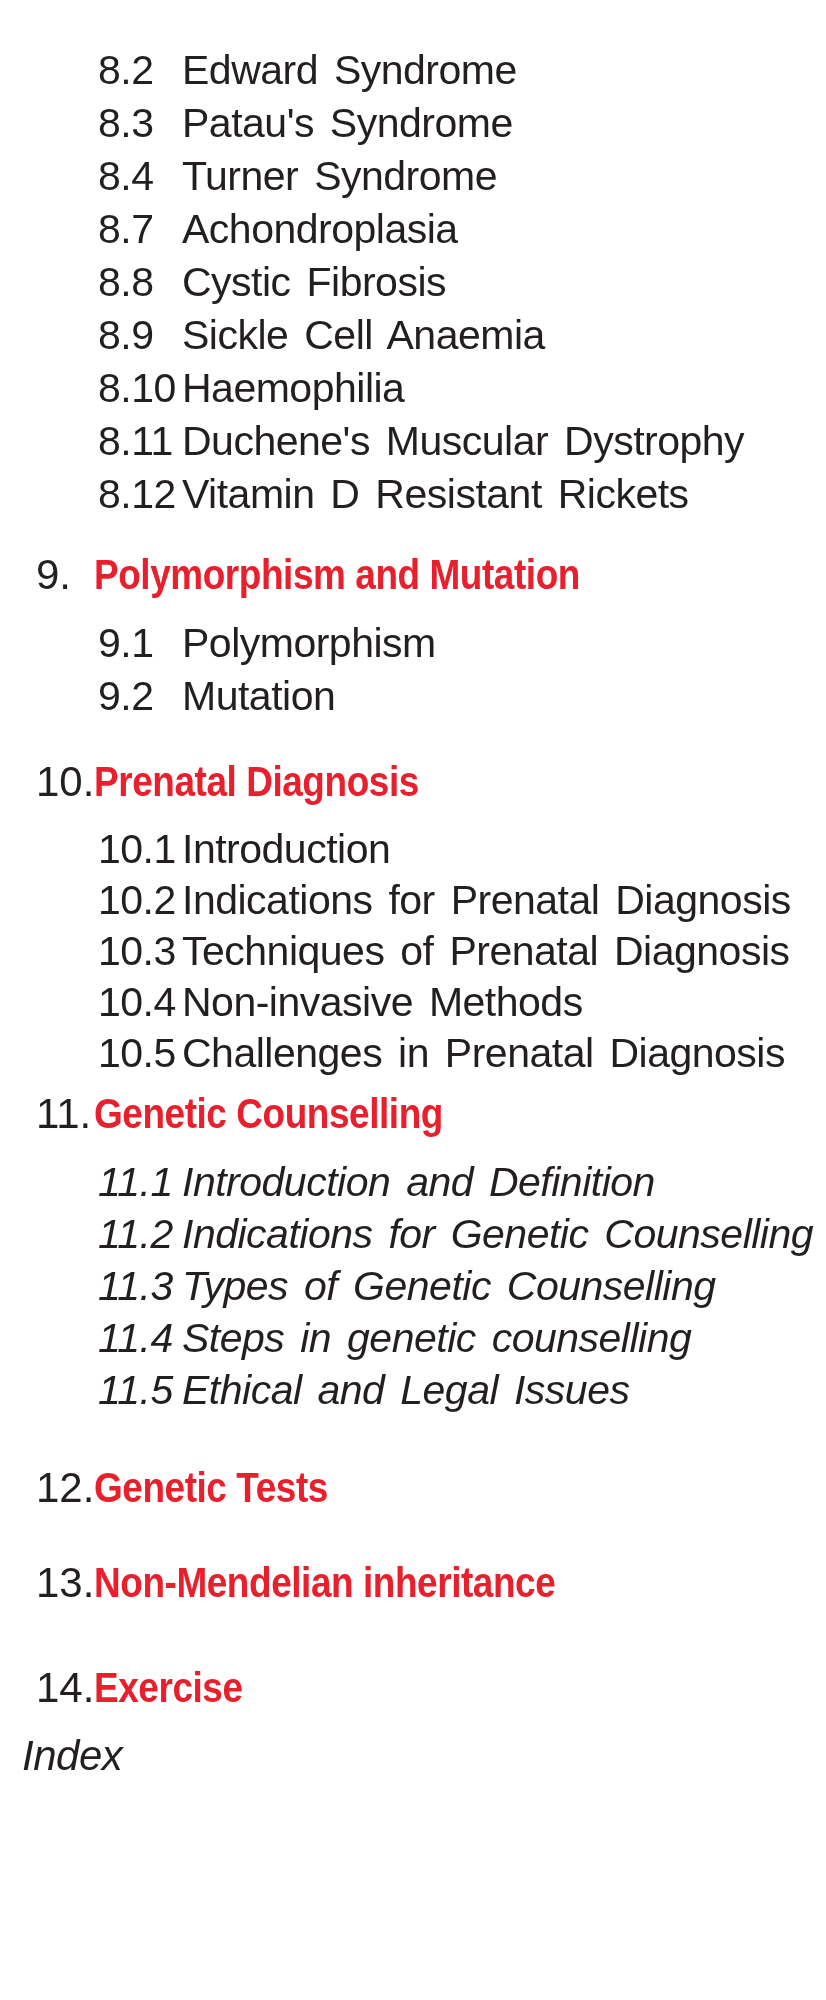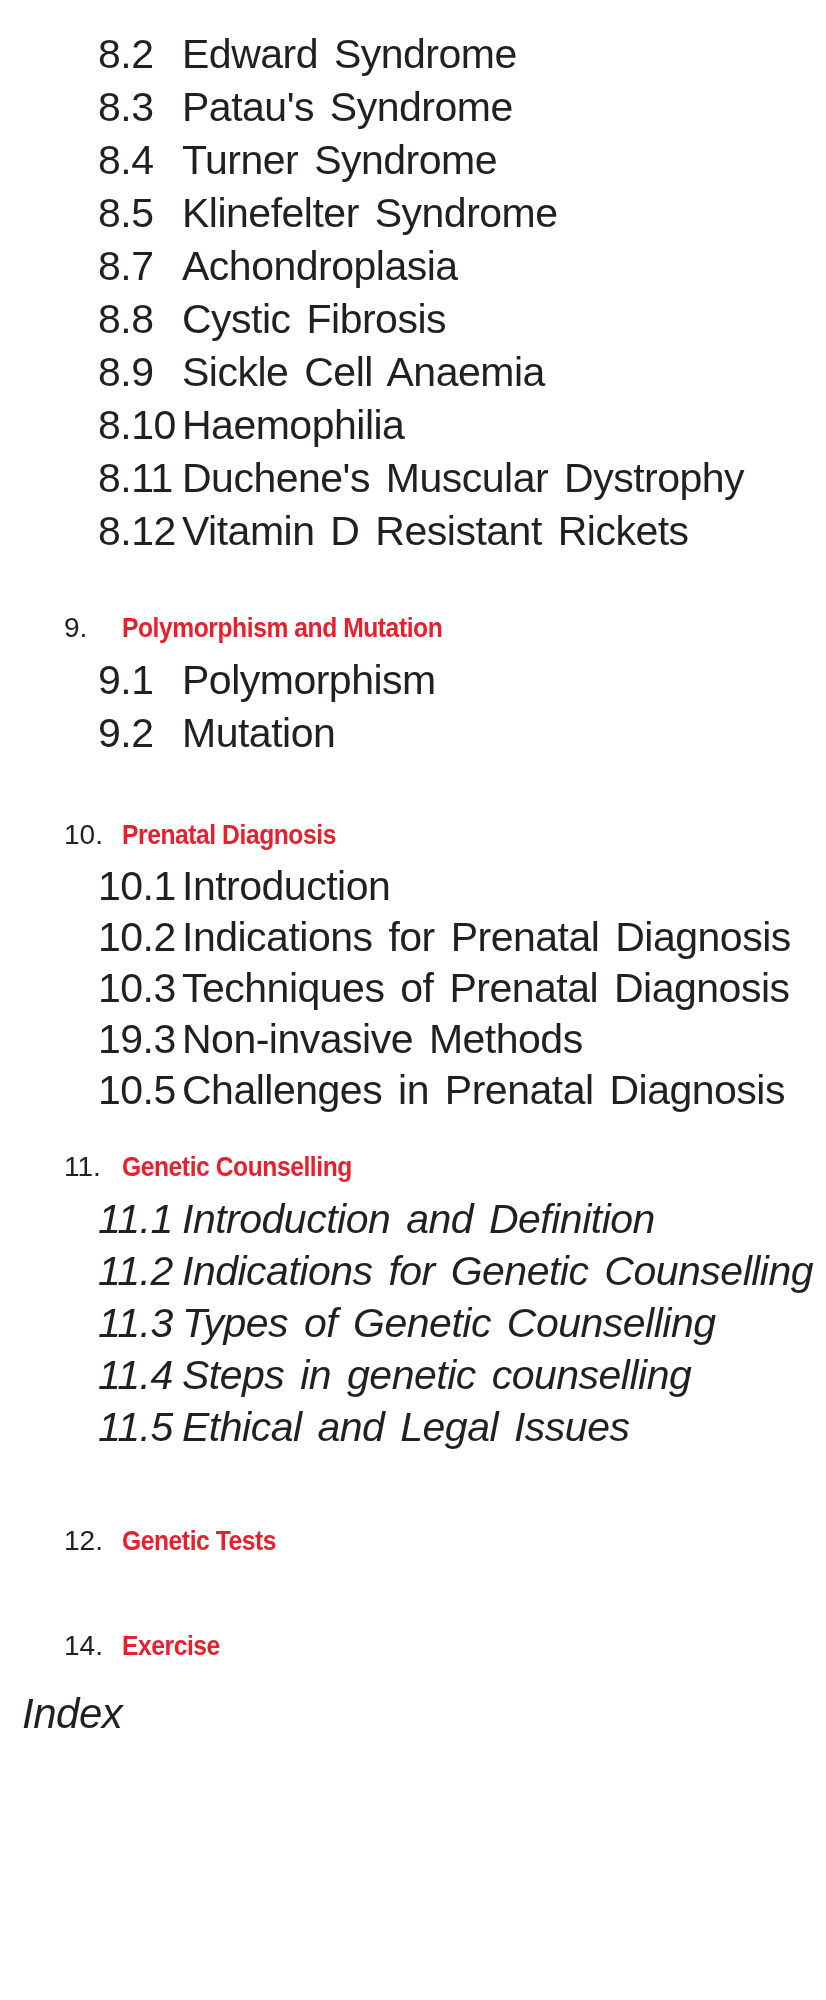--- a/index.html
+++ b/index.html
@@ -28,30 +28,31 @@
   
   .item {
     padding-left: 98px;
     font-size: 41px;
     letter-spacing: -0.5px;
   }
   .item .num {
     display: inline-block;
     width: 84px;
     vertical-align: baseline;
+    margin-top: 16px;
   }
   .item .label {
     word-spacing: 5px;
   }
   .tight { height: 51px; line-height: 51px; }
   .mid   { height: 52px; line-height: 52px; font-style: italic; }
   
   .head {
-    padding-left: 64px;
-    font-size: 28px;
+    padding-left: 36px;
+    font-size: 42px;
   }
   .head .num {
     display: inline-block;
     width: 58px;
     color: var(--text);
     vertical-align: baseline;
   }
   .head .title {
     display: inline-block;
     color: var(--accent);
@@ -74,23 +75,20 @@
 <div class="page">
 
   <div class="row item">
     <span class="num">8.2</span><span class="label">Edward Syndrome</span>
   </div>
   <div class="row item">
     <span class="num">8.3</span><span class="label">Patau's Syndrome</span>
   </div>
   <div class="row item">
     <span class="num">8.4</span><span class="label">Turner Syndrome</span>
-  </div>
-  <div class="row item">
-    <span class="num">8.5</span><span class="label">Klinefelter Syndrome</span>
   </div>
   <div class="row item">
     <span class="num">8.7</span><span class="label">Achondroplasia</span>
   </div>
   <div class="row item">
     <span class="num">8.8</span><span class="label">Cystic Fibrosis</span>
   </div>
   <div class="row item">
     <span class="num">8.9</span><span class="label">Sickle Cell Anaemia</span>
   </div>
@@ -120,21 +118,21 @@
   <div class="row item tight">
     <span class="num">10.1</span><span class="label">Introduction</span>
   </div>
   <div class="row item tight">
     <span class="num">10.2</span><span class="label">Indications for Prenatal Diagnosis</span>
   </div>
   <div class="row item tight">
     <span class="num">10.3</span><span class="label">Techniques of Prenatal Diagnosis</span>
   </div>
   <div class="row item tight">
-    <span class="num">19.3</span><span class="label">Non-invasive Methods</span>
+    <span class="num">10.4</span><span class="label">Non-invasive Methods</span>
   </div>
   <div class="row item tight">
     <span class="num">10.5</span><span class="label">Challenges in Prenatal Diagnosis</span>
   </div>
 
   <div class="row head" style="margin-top:24px">
     <span class="num">11.</span><span class="title">Genetic Counselling</span>
   </div>
   <div class="row item mid">
     <span class="num">11.1</span><span class="label">Introduction and Definition</span>
@@ -149,20 +147,23 @@
     <span class="num">11.4</span><span class="label">Steps in genetic counselling</span>
   </div>
   <div class="row item mid">
     <span class="num">11.5</span><span class="label">Ethical and Legal Issues</span>
   </div>
 
   <div class="row head" style="margin-top:61px">
     <span class="num">12.</span><span class="title">Genetic Tests</span>
   </div>
 
+  <div class="row head" style="margin-top:42px">
+    <span class="num">13.</span><span class="title">Non-Mendelian inheritance</span>
+  </div>
 
   <div class="row head" style="margin-top:52px">
     <span class="num">14.</span><span class="title">Exercise</span>
   </div>
 
   <div class="row index-row" style="margin-top:15px">
     <span>Index</span>
   </div>
 
 </div>

